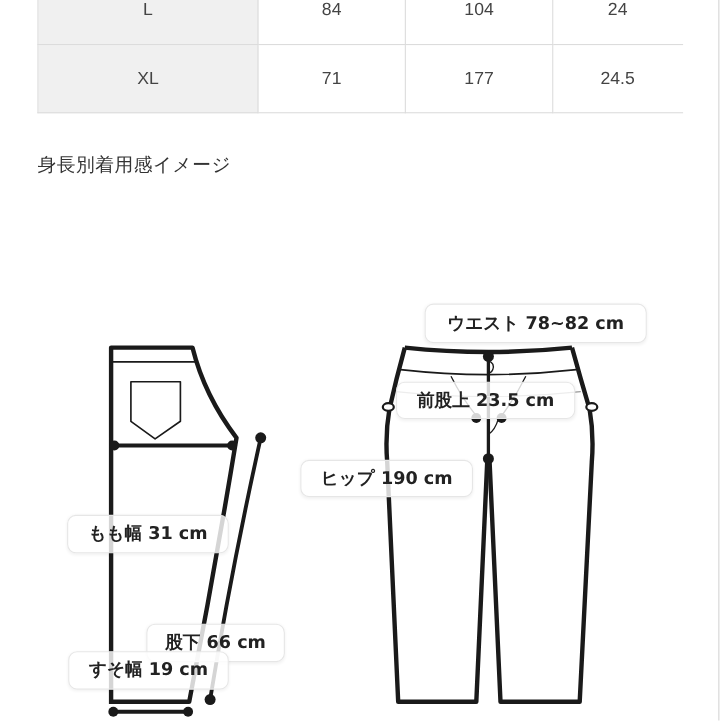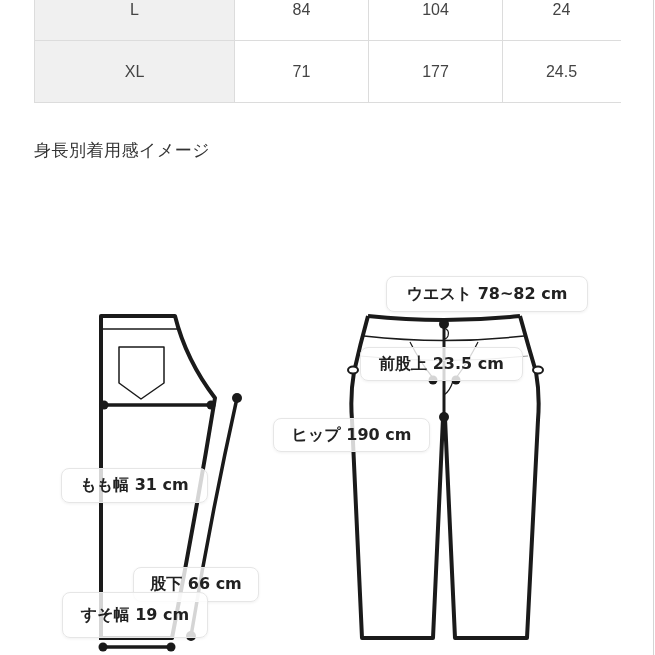--- a/index.html
+++ b/index.html
@@ -114,13 +114,13 @@
     <ellipse cx="353" cy="370" rx="5" ry="3.5" stroke-width="2" fill="#fff"></ellipse>
     <ellipse cx="538" cy="370" rx="5" ry="3.5" stroke-width="2" fill="#fff"></ellipse>
   </g>
 </svg>
 
 <div class="tag" style="left:361px; top:276px; width:202px; height:36px;margin-left:25px;">ウエスト 78~82 cm</div>
 <div class="tag" style="left:360px; top:347px; width:163px; height:34px;">前股上 23.5 cm</div>
 <div class="tag" style="left:273px; top:418px; width:157px; height:34px;">ヒップ 190 cm</div>
 <div class="tag" style="left:61px; top:424px; width:147px; height:35px;margin-top:44px;">もも幅 31 cm</div>
 <div class="tag" style="left:133px; top:527px; width:126px; height:35px;margin-top:40px;">股下 66 cm</div>
-<div class="tag" style="left:62px; top:592px; width:146px; height:46px;">すそ幅 19 cm</div>
+<div class="tag" style="left:62px; top:592px; width:146px; height:35px;">すそ幅 19 cm</div>
 
 </body></html>

